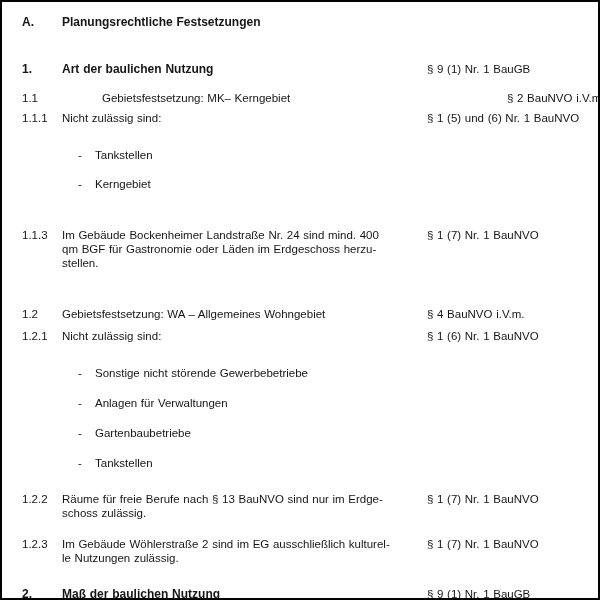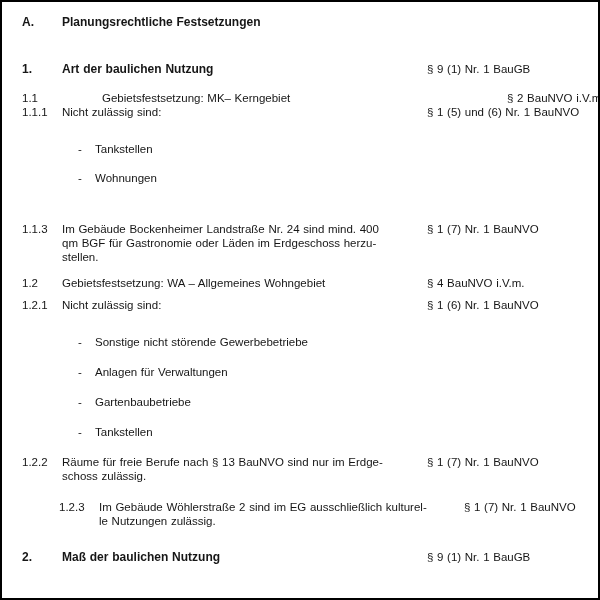--- a/index.html
+++ b/index.html
@@ -36,27 +36,27 @@
   .row .ref   { white-space: nowrap; padding-left: 2px; }
   .bold .num, .bold .body { font-weight: 700; font-size: 12px; }
   .underline .body { text-underline-offset: 2px; }
 
   .bullets { line-height: 14.5px; }
   .bullet-item { display: flex; }
   .bullet-item .dash { width: 17px; padding-left: 16px; flex: 0 0 auto; }
 
   
   .mt33 { margin-top: 33px; }
-  .mt29 { margin-top: 12px; }
+  .mt29 { margin-top: 37px; }
   .mt22 { margin-top: 22px; }
-  .mt17 { margin-top: 17px; margin-left: 37px; }
+  .mt17 { margin-top: 17px; }
   .mt15 { margin-top: 15px; gap: 40px; }
   .mt10 { margin-top: 22px; }
   .mt8  { margin-top: 8px;  }
-  .mt6  {  }
+  .mt6  { margin-top: 6px;  }
   .bl4 { line-height: 15px; }
 </style>
 </head>
 <body>
 
 <div class="page">
   <div class="content">
 
     <div class="row bold">
       <span class="num">A.</span>
@@ -84,21 +84,21 @@
 
     <div class="row mt8 bullets">
       <span class="num"></span>
       <div class="body">
         <div class="bullet-item">
           <span class="dash">-</span>
           <span>Tankstellen</span>
         </div>
         <div class="bullet-item">
           <span class="dash">-</span>
-          <span>Wohnungen</span>
+          <span>Kerngebiet</span>
         </div>
       </div>
       <span class="ref"></span>
     </div>
 
     <div class="row mt10">
       <span class="num">1.1.3</span>
       <span class="body">Im Gebäude Bockenheimer Landstraße Nr. 24 sind mind. 400
 qm BGF für Gastronomie oder Läden im Erdgeschoss herzu-
 stellen.</span>

